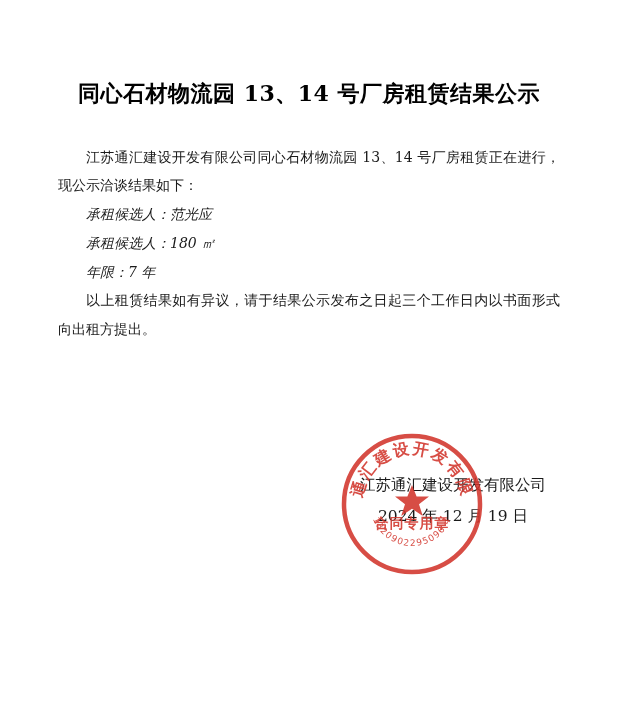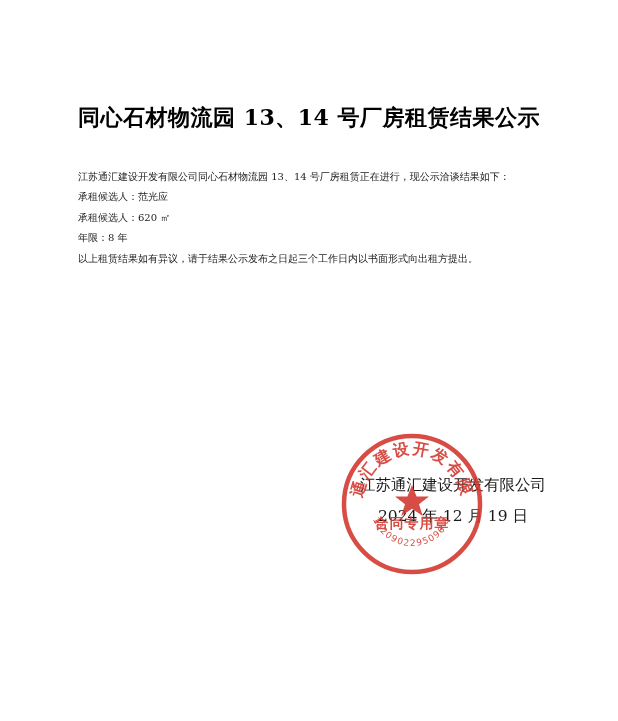--- a/index.html
+++ b/index.html
@@ -17,45 +17,46 @@
   }
   .page {
     position: relative;
     width: 618px;
     height: 721px;
     box-sizing: border-box;
     padding: 0 58px;
   }
   .doc-title {
     margin: 0;
-    padding-top: 102px;
+    padding-top: 78px;
     text-align: center;
     font-size: 22px;
     font-weight: bold;
     letter-spacing: 0.5px;
     line-height: 1.4;
     color: #000;
     white-space: nowrap;
   }
   .body-block {
     margin-top: 34px;
-    font-size: 10px;
+    font-size: 14px;
     line-height: 2.05;
     color: #1a1a1a;
     text-align: justify;
   }
   .para {
     margin: 0;
     text-indent: 2em;
     text-align: justify;
   }
   .field-line {
     margin: 0;
     text-indent: 2em;
     white-space: nowrap;
+    font-style: italic;
   }
   .sig-block {
     position: absolute;
     right: 72px;
     top: 470px;
     text-align: center;
     font-size: 15.5px;
     line-height: 2.0;
     color: #1a1a1a;
     z-index: 1;
@@ -87,25 +88,25 @@
 
   <div class="body-block">
     <p class="para">江苏通汇建设开发有限公司同心石材物流园 13、14 号厂房租赁正在进行，现公示洽谈结果如下：</p>
 
     <p class="field-line">
       <span>承租候选人：</span><span>范光应</span>
     </p>
 
 
     <p class="field-line">
-      <span>承租候选人：</span><span>620 ㎡</span>
+      <span>承租候选人：</span><span>180 ㎡</span>
     </p>
 
     <p class="field-line">
-      <span>年限：</span><span>8 年</span>
+      <span>年限：</span><span>7 年</span>
     </p>
 
     <p class="para">以上租赁结果如有异议，请于结果公示发布之日起三个工作日内以书面形式向出租方提出。</p>
   </div>
 
   <div class="sig-block">
     <p class="sig-line">江苏通汇建设开发有限公司</p>
     <p class="sig-line">2024 年 12 月 19 日</p>
   </div>
 

